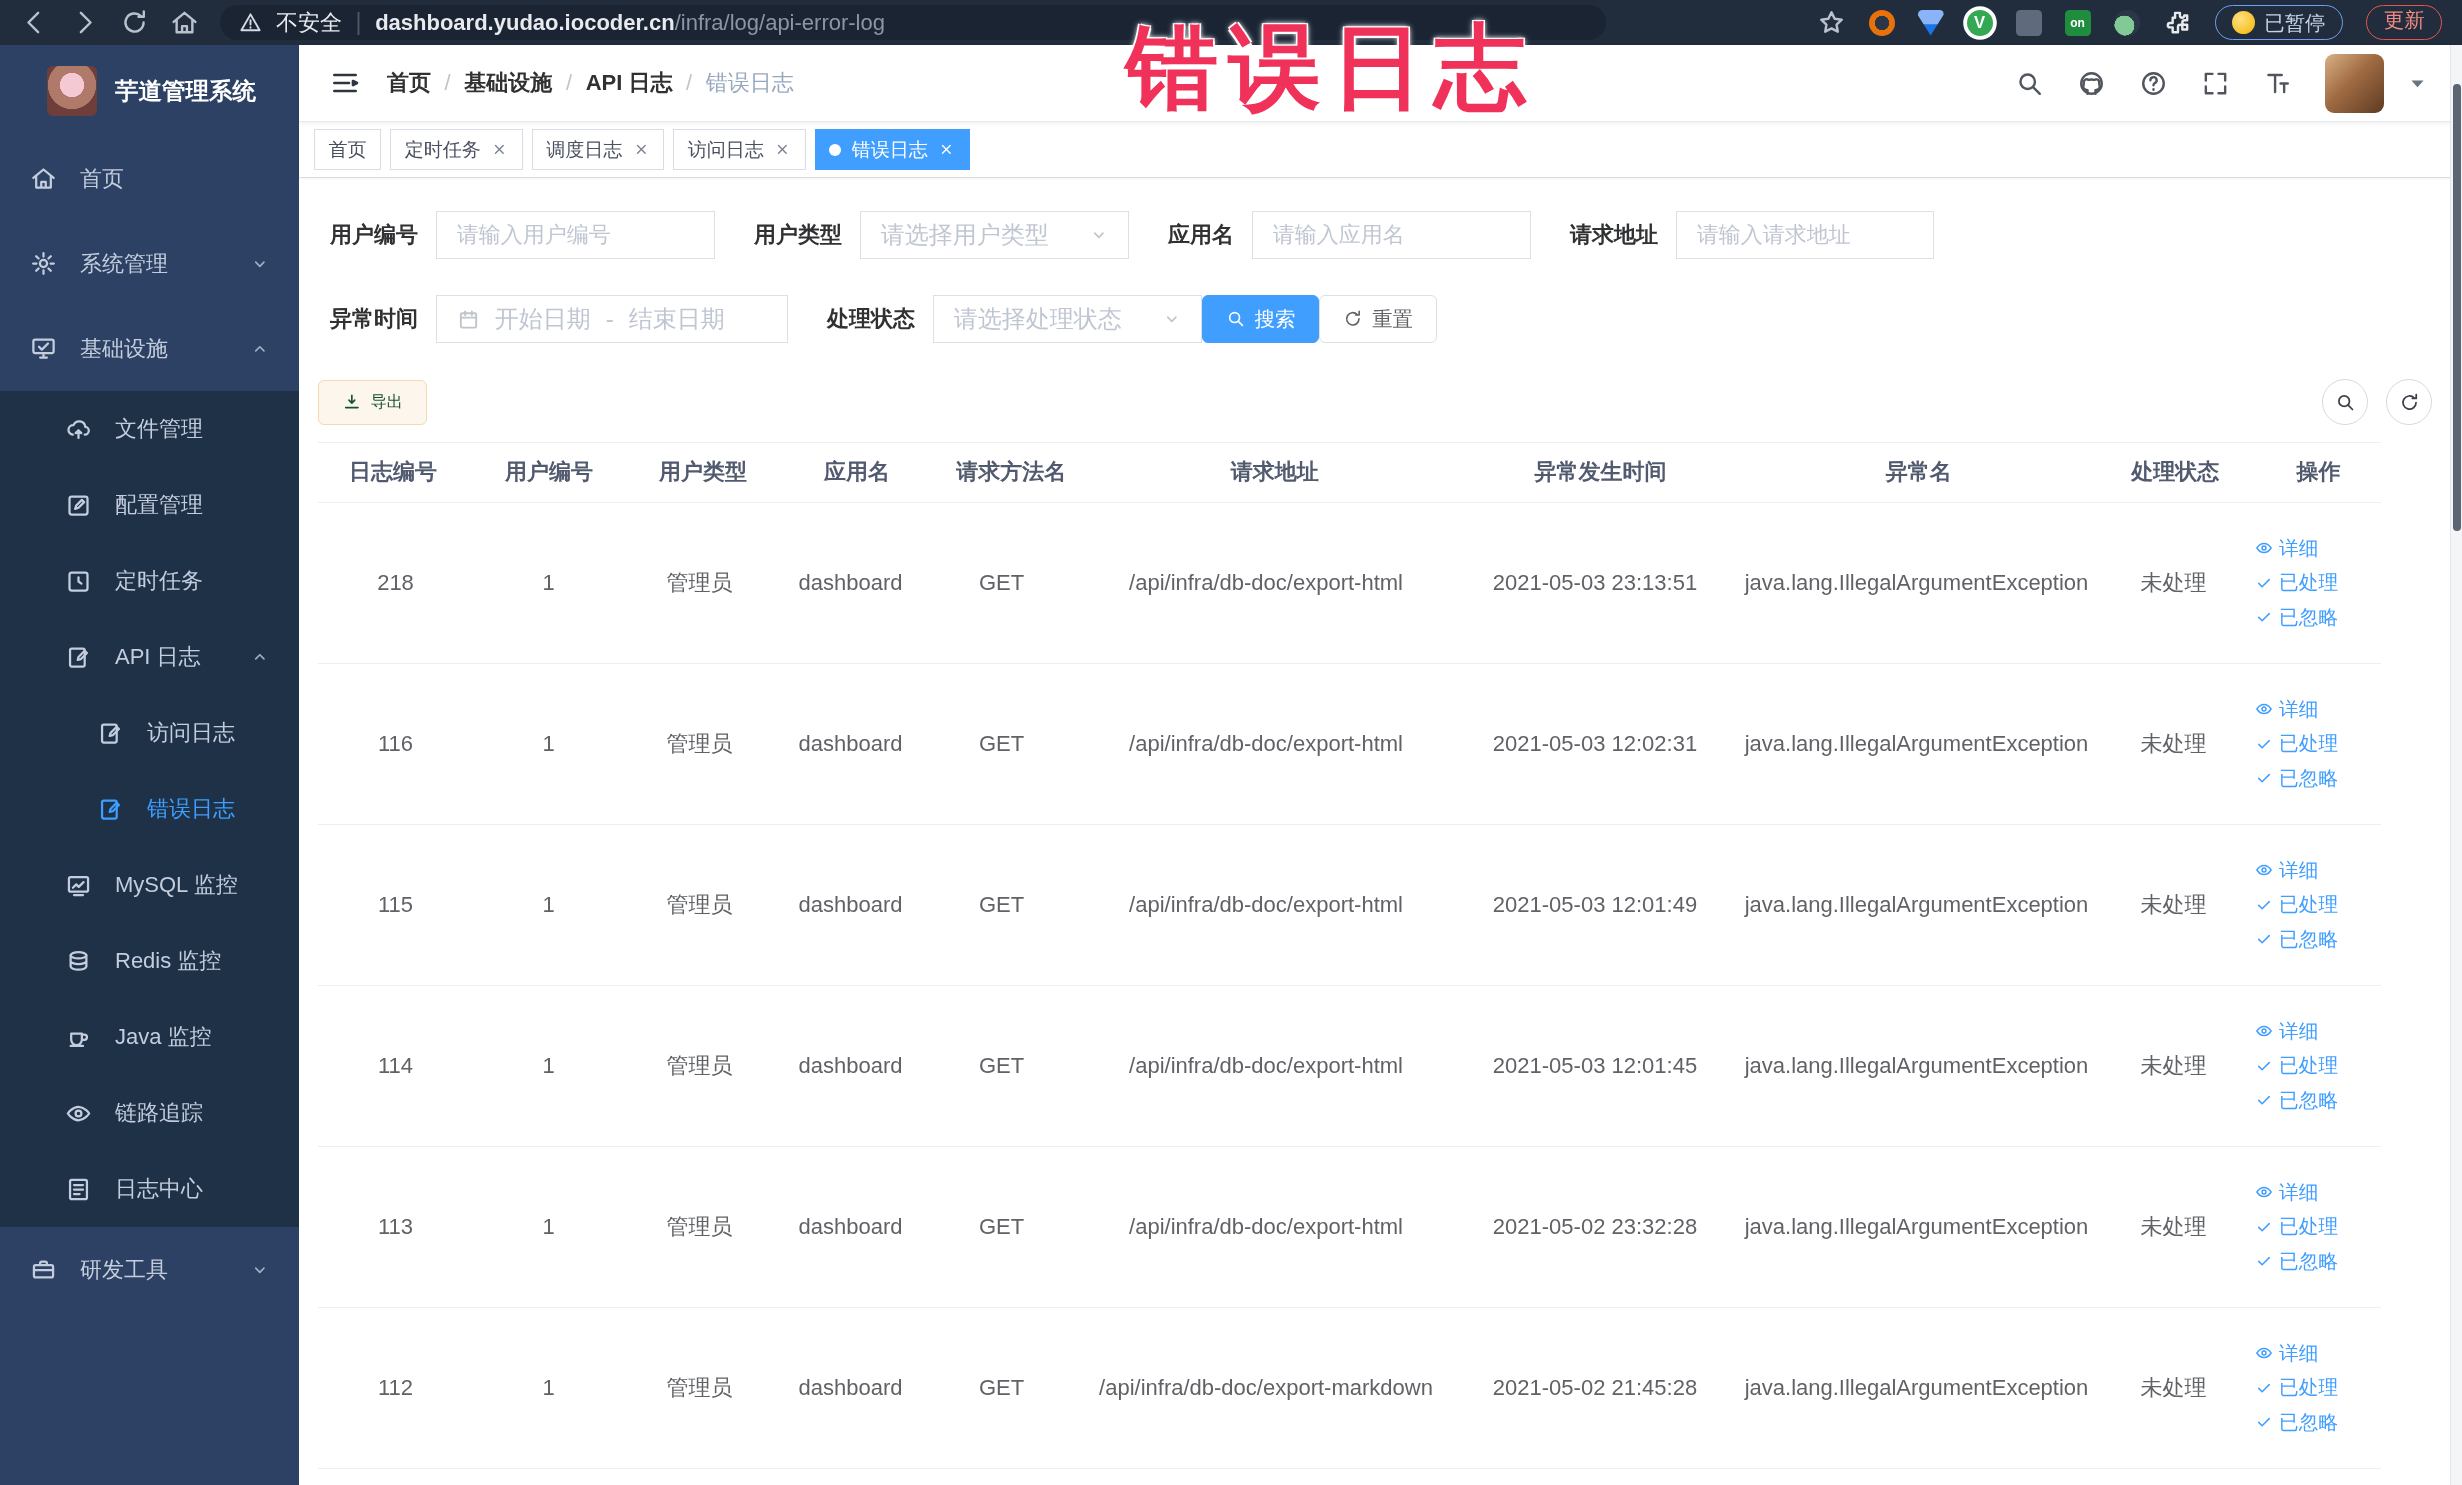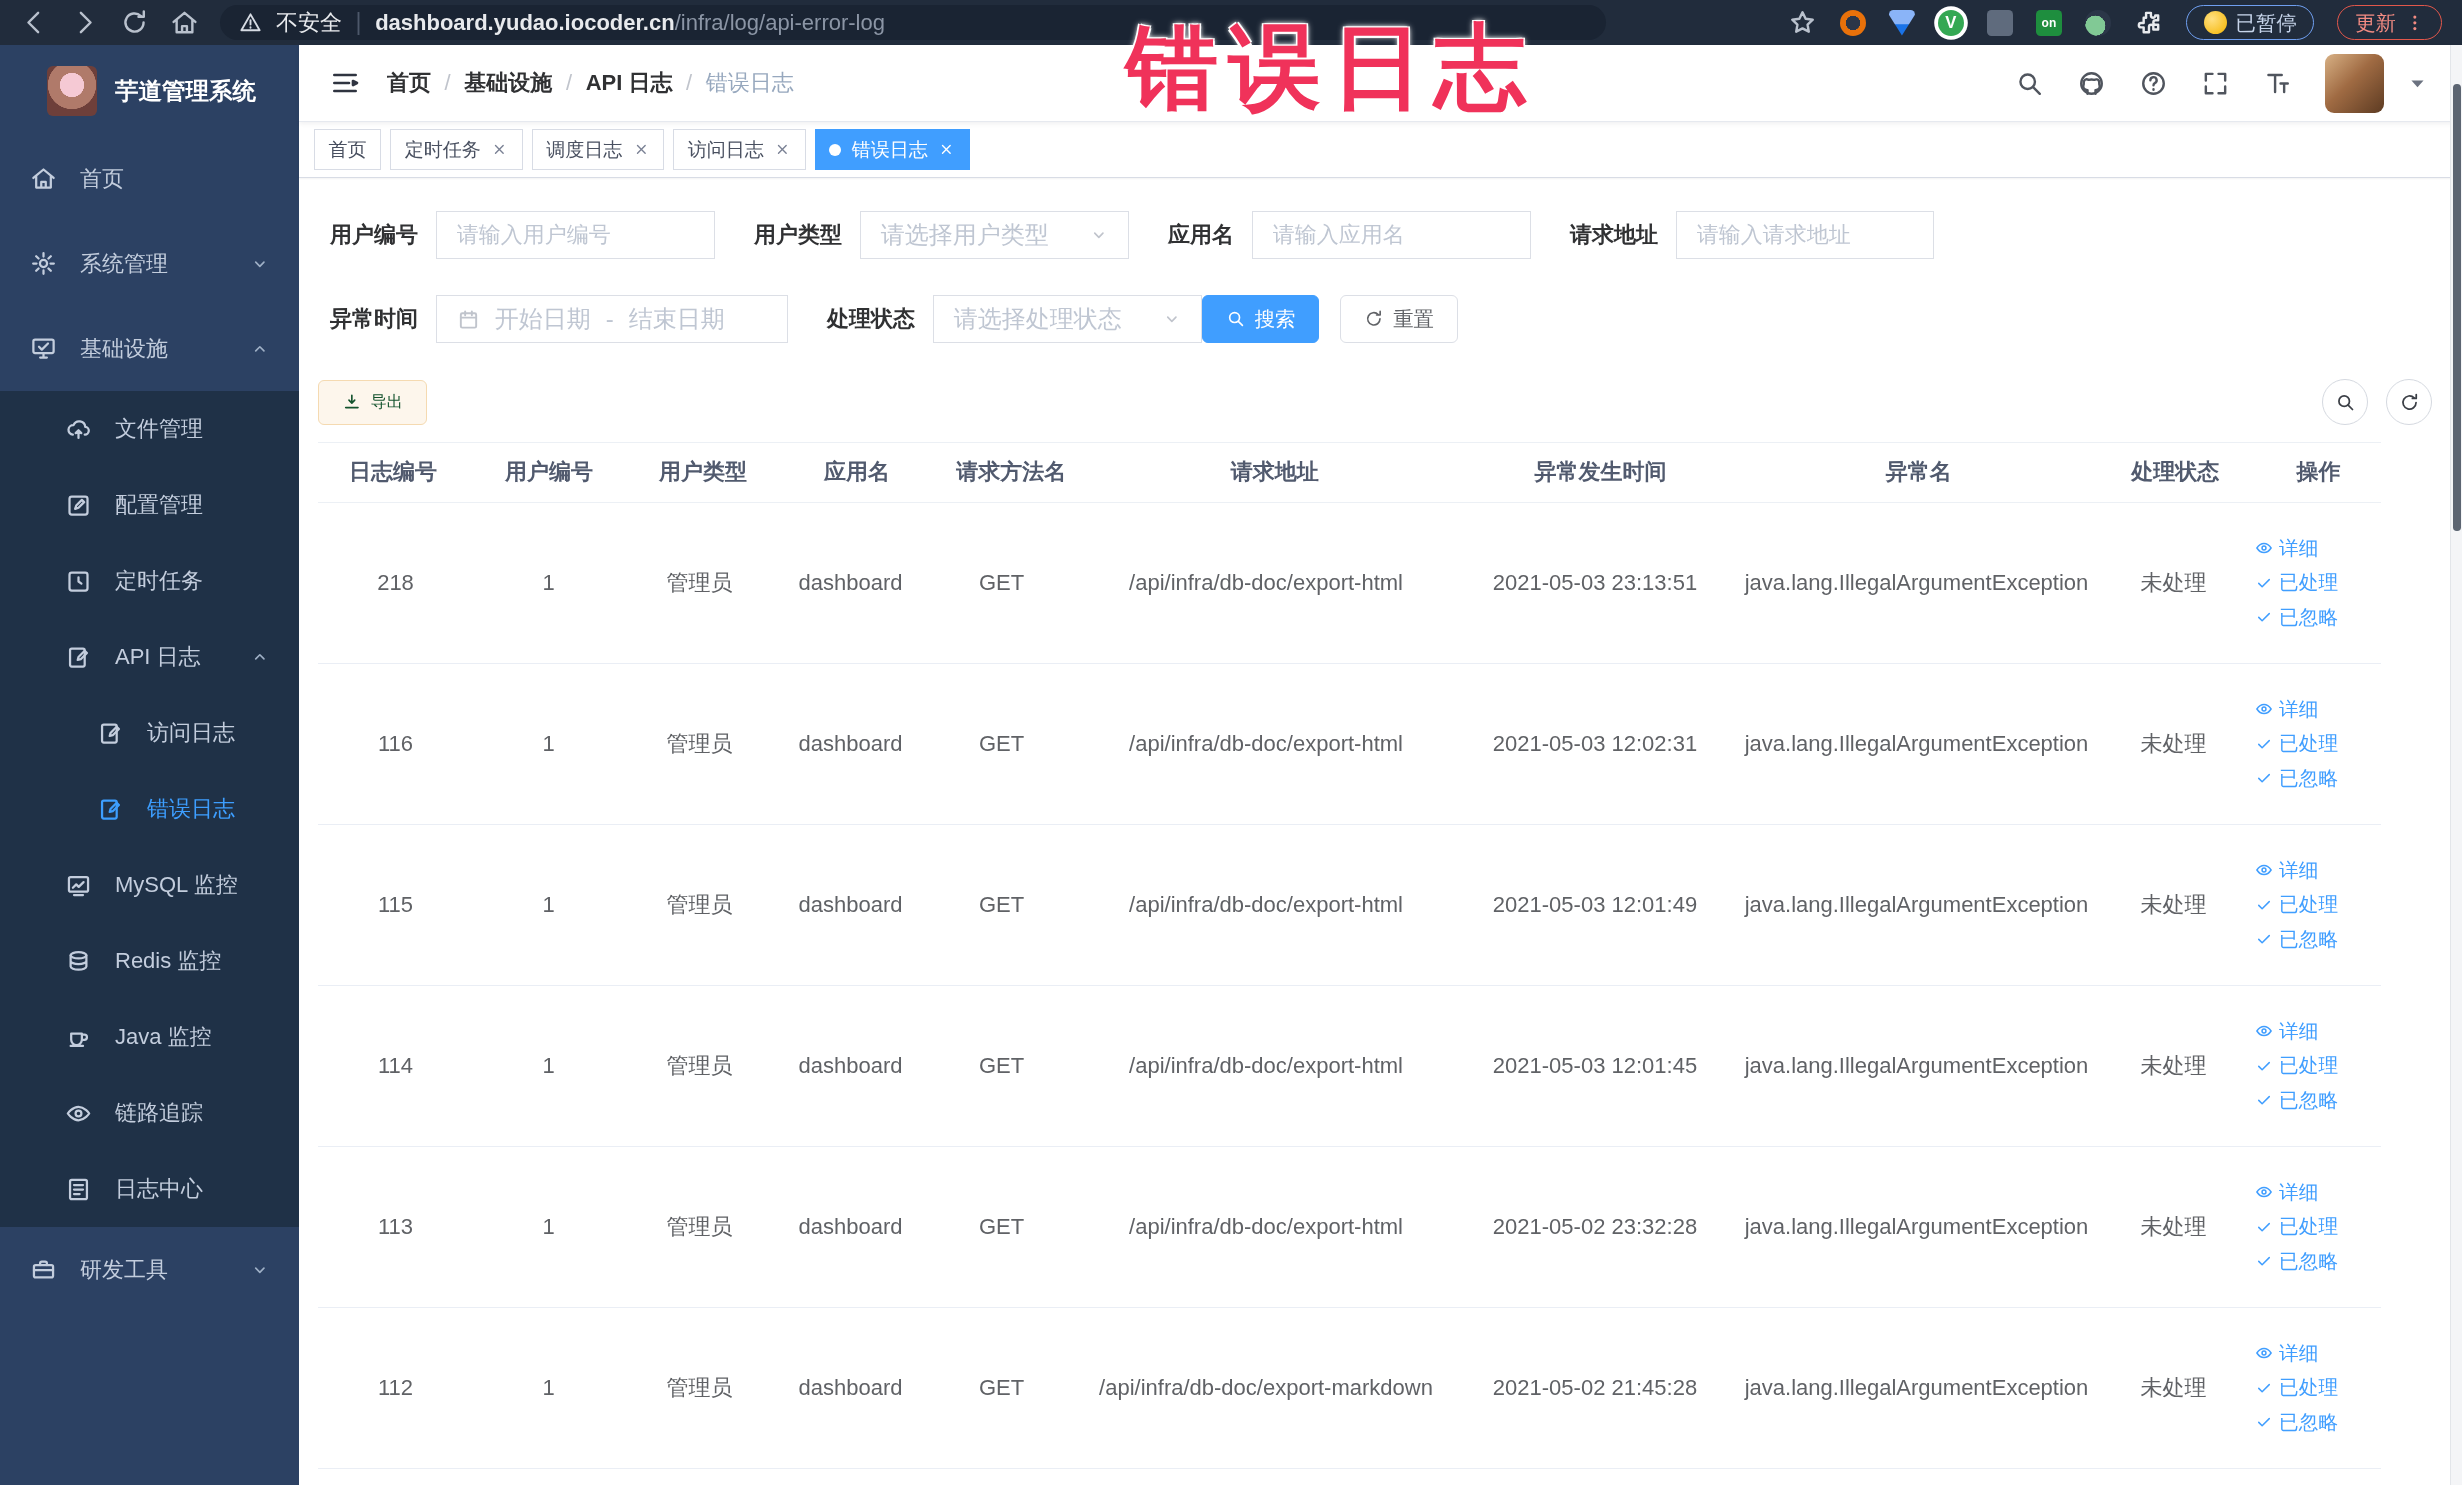--- a/index.html
+++ b/index.html
@@ -15,21 +15,21 @@
   .addr{flex:1;max-width:1347px;height:35px;background:#1a2433;border-radius:18px;display:flex;
     align-items:center;gap:13.6px;padding:0 19.7px;color:#e8eaed;font-size:22px;}
   .addr .warn{color:#d6dbe3;width:23px;height:23px;}
   .addr .sep{color:#4d586a;font-size:23px;}
   .addr .path{color:#8b95a5;}
   .ext-tray{display:flex;align-items:center;gap:23px;margin-left:auto;}
   .ext-dot{width:26px;height:26px;border-radius:50%;display:inline-block;}
   .pill{height:33px;border-radius:18px;display:flex;align-items:center;gap:9px;padding:0 16.7px;
     font-size:20.4px;border:1.5px solid;}
   .pill.paused{border-color:#6f9ff0;color:#c6d4ea;}
-  .pill.update{border-color:#e2574b;color:#f28b82;}
+  .pill.update{border-color:#e2574b;color:#f28b82;flex-direction:column;}
   .face{width:23px;height:23px;border-radius:50%;background:radial-gradient(circle at 35% 35%,#ffe082,#f4b400);}
 
   
   .app{position:absolute;top:45px;left:0;width:100%;height:1440px;display:flex;}
   .sidebar{width:299px;height:100%;background:#2c4163;flex:none;overflow:hidden;}
   .logo-row{height:91px;display:flex;align-items:center;gap:18px;padding-left:47px;}
   .logo-img{width:50px;height:50px;border-radius:6px;flex:none;
     background:radial-gradient(circle at 50% 38%,#f5c9d4 0 30%,#b07a6a 31% 60%,#6e3f3a 61%);}
   .logo-title{color:#fff;font-size:23.5px;font-weight:bold;}
   .menu-item{display:flex;align-items:center;gap:23px;color:#c3cddd;font-size:22px;cursor:pointer;}
@@ -400,21 +400,21 @@
                 <path d="M7 10l5 5 5-5"></path>
               </svg>
           </div>
           <button class="btn btn-primary" style="">
             <svg class="ico" viewBox="0 0 24 24">
                 <circle cx="10.5" cy="10.5" r="6"></circle>
                 <path d="M15 15l5 5"></path>
               </svg>
             <span>搜索</span>
           </button>
-          <button class="btn btn-plain" style="margin-left:21px">
+          <button class="btn btn-plain" style="">
             <svg class="ico" viewBox="0 0 24 24">
                 <path d="M19.5 12a7.5 7.5 0 1 1-2.2-5.3"></path>
                 <path d="M19.7 2.9v4.4h-4.4"></path>
               </svg>
             <span>重置</span>
           </button>
         </div>
 
         <div class="toolbar-row">
           <button class="btn btn-warning-plain">

